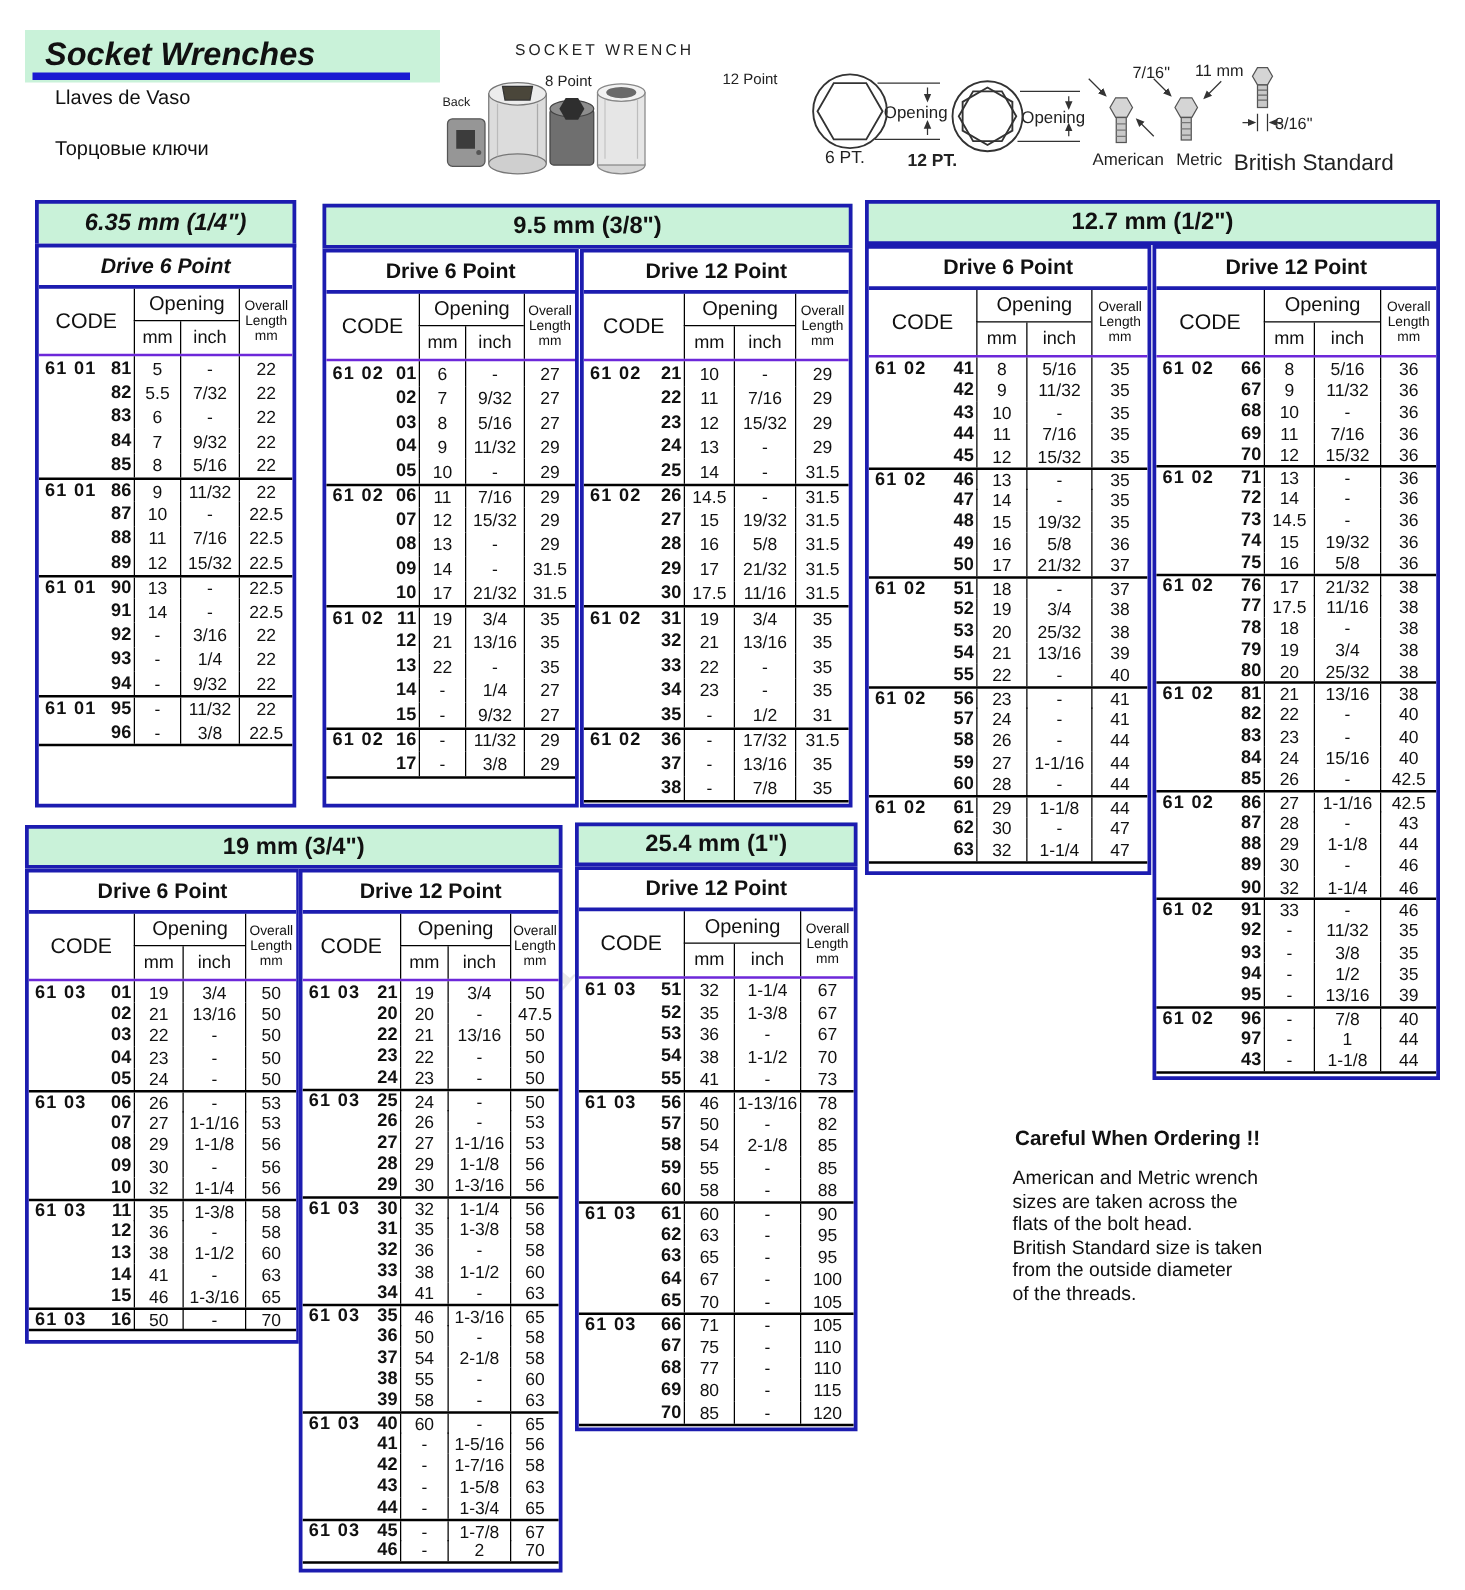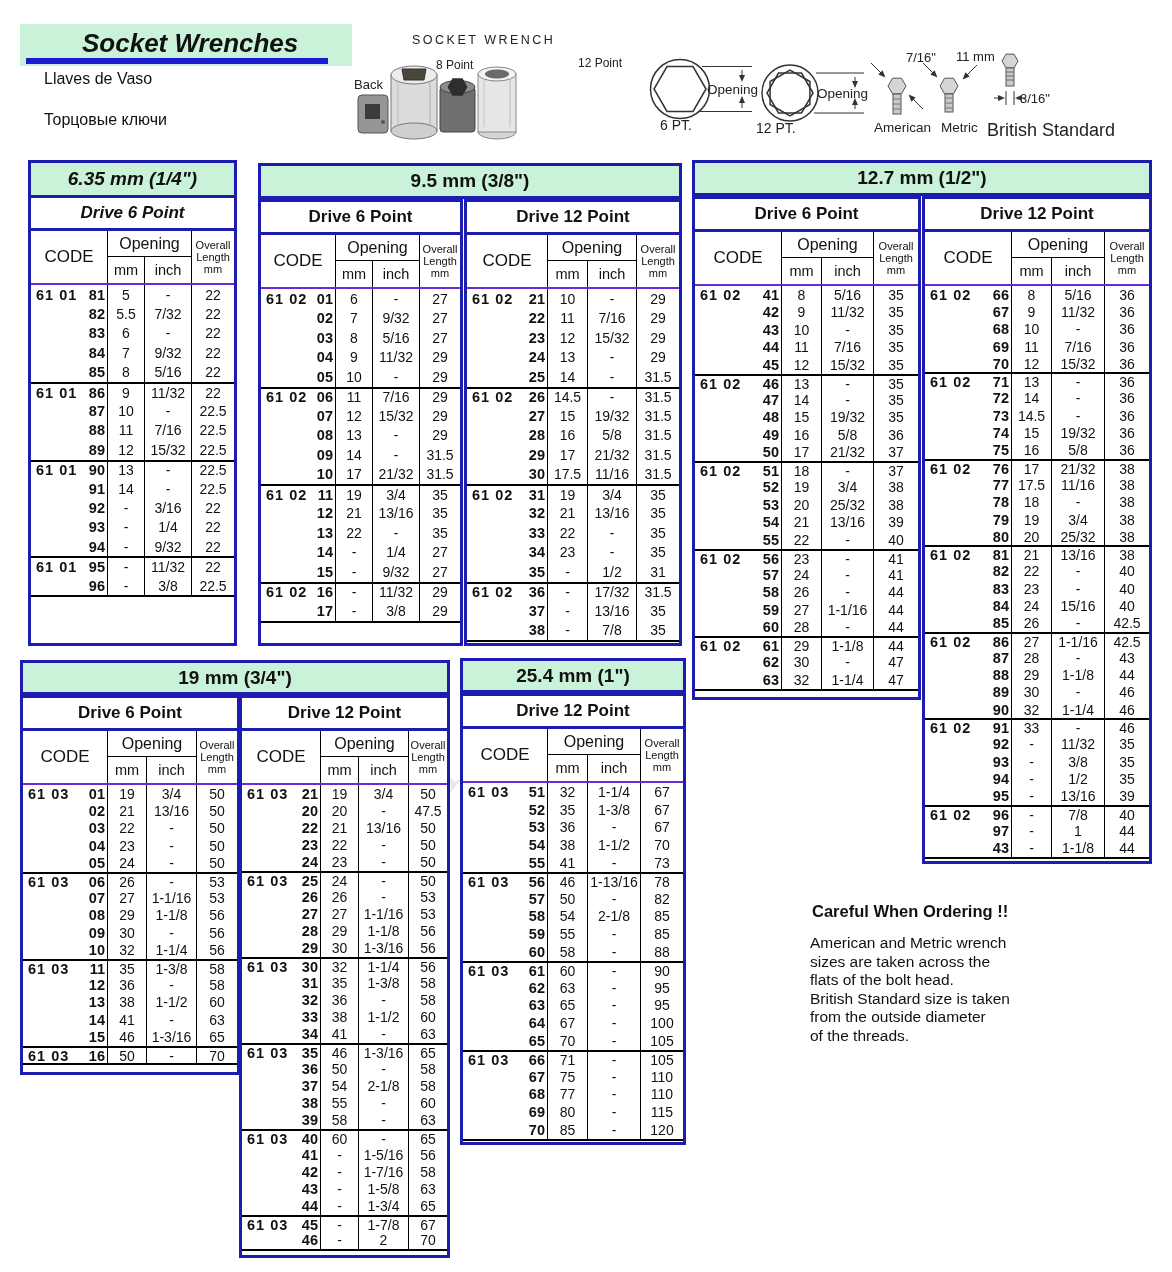--- a/index.html
+++ b/index.html
@@ -3,35 +3,35 @@
 <meta charset="utf-8">
 <style>
   :root{ --navy:#1c1cb0; --green:#c9f2d9; --blue:#1a1ad2; }
   html,body{margin:0;padding:0;}
   body{width:1172px;height:1272px;position:relative;background:#fff;
        font-family:"Liberation Sans","DejaVu Sans",sans-serif;color:#111;overflow:hidden;}
   .page{position:absolute;inset:0;}
 
   
   .banner{position:absolute;left:20px;top:24px;width:332px;height:42px;background:var(--green);}
-  .banner .title{position:absolute;left:16px;top:4px;font-size:26px;font-weight:bold;font-style:italic;margin-left:46px;}
+  .banner .title{position:absolute;left:16px;top:4px;font-size:26px;font-weight:bold;font-style:italic;}
   .blue-line{position:absolute;left:26px;top:58px;width:302px;height:6px;background:var(--blue);}
   .sub{position:absolute;left:44px;font-size:16px;}
   #sub-es{top:70px;}
   #sub-cjk{top:90px;font-size:15px;}
   #sub-ru{top:111px;}
 
   
   .lbl{position:absolute;white-space:nowrap;color:#222;}
   #lb-sw{left:412px;top:33px;font-size:12.5px;letter-spacing:2.5px;}
-  #lb-back{left:354px;top:77px;font-size:13px;}
+  #lb-back{left:354px;top:77px;font-size:10px;}
   #lb-6p{left:436px;top:58px;font-size:12px;}
   #lb-12p{left:578px;top:56px;font-size:12px;}
   #lb-6pt{left:660px;top:117px;font-size:14px;}
-  #lb-12pt{left:756px;top:120px;font-size:14px;}
+  #lb-12pt{left:726px;top:120px;font-size:14px;font-weight:bold;}
   #lb-op1{left:707px;top:82px;font-size:13.5px;}
   #lb-op2{left:817px;top:86px;font-size:13.5px;}
   #lb-am-size{left:906px;top:50px;font-size:13px;}
   #lb-me-size{left:956px;top:49px;font-size:13px;}
   #lb-br-size{left:1020px;top:91px;font-size:13px;}
   #lb-am{left:874px;top:120px;font-size:13.5px;}
   #lb-me{left:941px;top:120px;font-size:13.5px;}
   #lb-br{left:987px;top:120px;font-size:18px;}
   #hdr-svg{position:absolute;left:350px;top:25px;}
 

